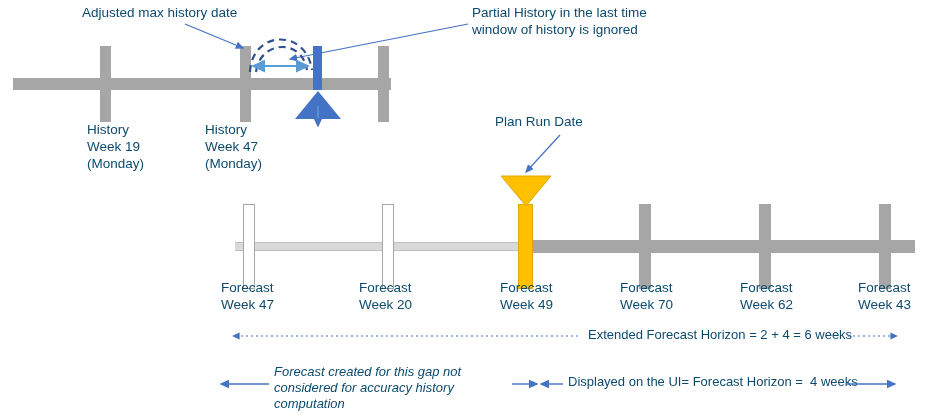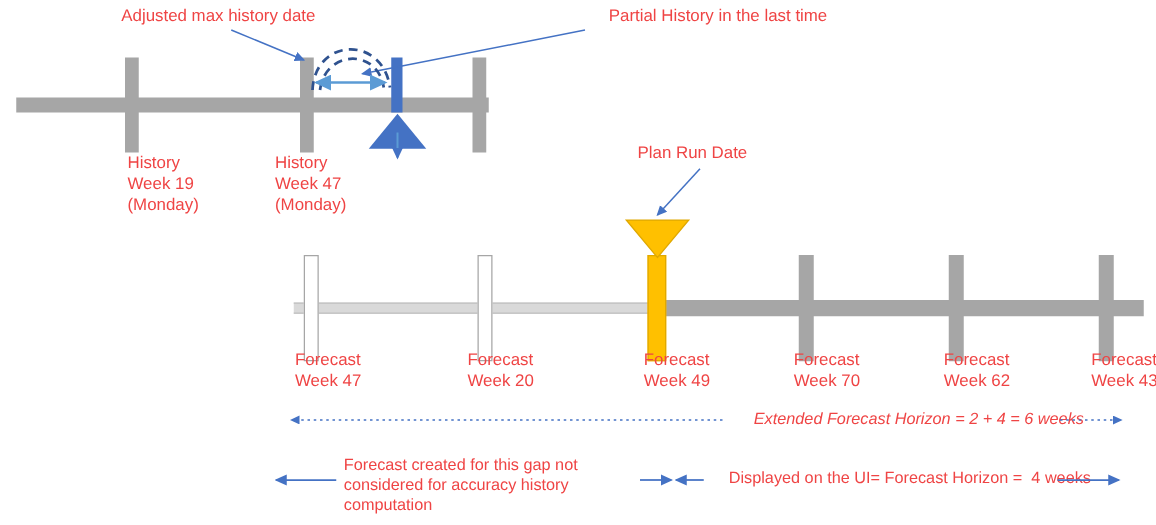--- a/index.html
+++ b/index.html
@@ -15,23 +15,22 @@
     width: 925px;
     height: 420px;
     background: #ffffff;
     overflow: hidden;
   }
   .lbl {
     position: absolute;
     font-family: "Liberation Sans", sans-serif;
     font-size: 13.5px;
     line-height: 17px;
-    color: #ef4444;
+    color: #0c4a6e;
     white-space: pre;
-    margin-left: 15px;
   }
   .lbl.small {
     font-size: 13px;
     line-height: 16px;
   }
   .axis-bar {
     position: absolute;
     background: #a6a6a6;
   }
   .axis-bar.thin-line {
@@ -78,21 +77,21 @@
 
   <div class="tick blue" style="left:313px; top:46px; width:9px; height:44px;"></div>
 
   <div class="lbl" style="left:87px; top:121px;"><span>History</span><br><span>Week 19</span><br><span>(Monday)</span></div>
 
   <div class="lbl" style="left:205px; top:121px;"><span>History</span><br><span>Week 47</span><br><span>(Monday)</span></div>
 
 
   <div class="lbl" style="left:82px; top:4px;"><span>Adjusted max history date</span></div>
 
-  <div class="lbl" style="left:472px; top:4px;"><span>Partial History in the last time</span><br></div>
+  <div class="lbl" style="left:472px; top:4px;"><span>Partial History in the last time</span><br><span>window of history is ignored</span></div>
 
   <div class="axis-bar thin-line" style="left:235px; top:242px; width:295px; height:9px; border-top:1px solid #bfbfbf; border-bottom:1px solid #bfbfbf; box-sizing:border-box;"></div>
 
   <div class="axis-bar" style="left:525px; top:240px; width:390px; height:13px;"></div>
 
   <div class="tick hollow" style="left:243px; top:204px; width:12px; height:85px;"></div>
 
   <div class="tick hollow" style="left:382px; top:204px; width:12px; height:85px;"></div>
 
   <div class="tick orange" style="left:518px; top:204px; width:15px; height:85px;"></div>
@@ -110,25 +109,25 @@
   <div class="lbl" style="left:500px; top:279px;"><span>Forecast</span><br><span>Week 49</span></div>
 
   <div class="lbl" style="left:620px; top:279px;"><span>Forecast</span><br><span>Week 70</span></div>
 
   <div class="lbl" style="left:740px; top:279px;"><span>Forecast</span><br><span>Week 62</span></div>
 
   <div class="lbl" style="left:858px; top:279px;"><span>Forecast</span><br><span>Week 43</span></div>
 
   <div class="lbl" style="left:495px; top:113px;"><span>Plan Run Date</span></div>
 
-  <div class="lbl small" style="left:588px; top:327px;font-style:italic;"><span>Extended Forecast Horizon = 2 + 4 = 6 weeks</span></div>
+  <div class="lbl small" style="left:588px; top:327px;"><span>Extended Forecast Horizon = 2 + 4 = 6 weeks</span></div>
 
   <div class="lbl small" style="left:568px; top:374px;text-align:center;"><span>Displayed on the UI= Forecast Horizon =  4 weeks</span></div>
 
-  <div class="lbl small" style="left:260px; top:364px;"><span>Forecast created for this gap not</span><br><span>considered for accuracy history</span><br><span>computation</span></div>
+  <div class="lbl small" style="left:274px; top:364px;font-style:italic;"><span>Forecast created for this gap not</span><br><span>considered for accuracy history</span><br><span>computation</span></div>
 
   <svg class="overlay" viewBox="0 0 925 420">
     <defs>
       <marker id="arrowBlue" markerWidth="7" markerHeight="7" refX="6" refY="3.2" orient="auto">
         <path d="M0,0 L7,3.2 L0,6.4 z" fill="#4472c4"></path>
       </marker>
       <marker id="arrowBlueStart" markerWidth="7" markerHeight="7" refX="1" refY="3.2" orient="auto">
         <path d="M7,0 L0,3.2 L7,6.4 z" fill="#4472c4"></path>
       </marker>
       <marker id="arrowLight" markerWidth="7" markerHeight="7" refX="6" refY="3.2" orient="auto">

